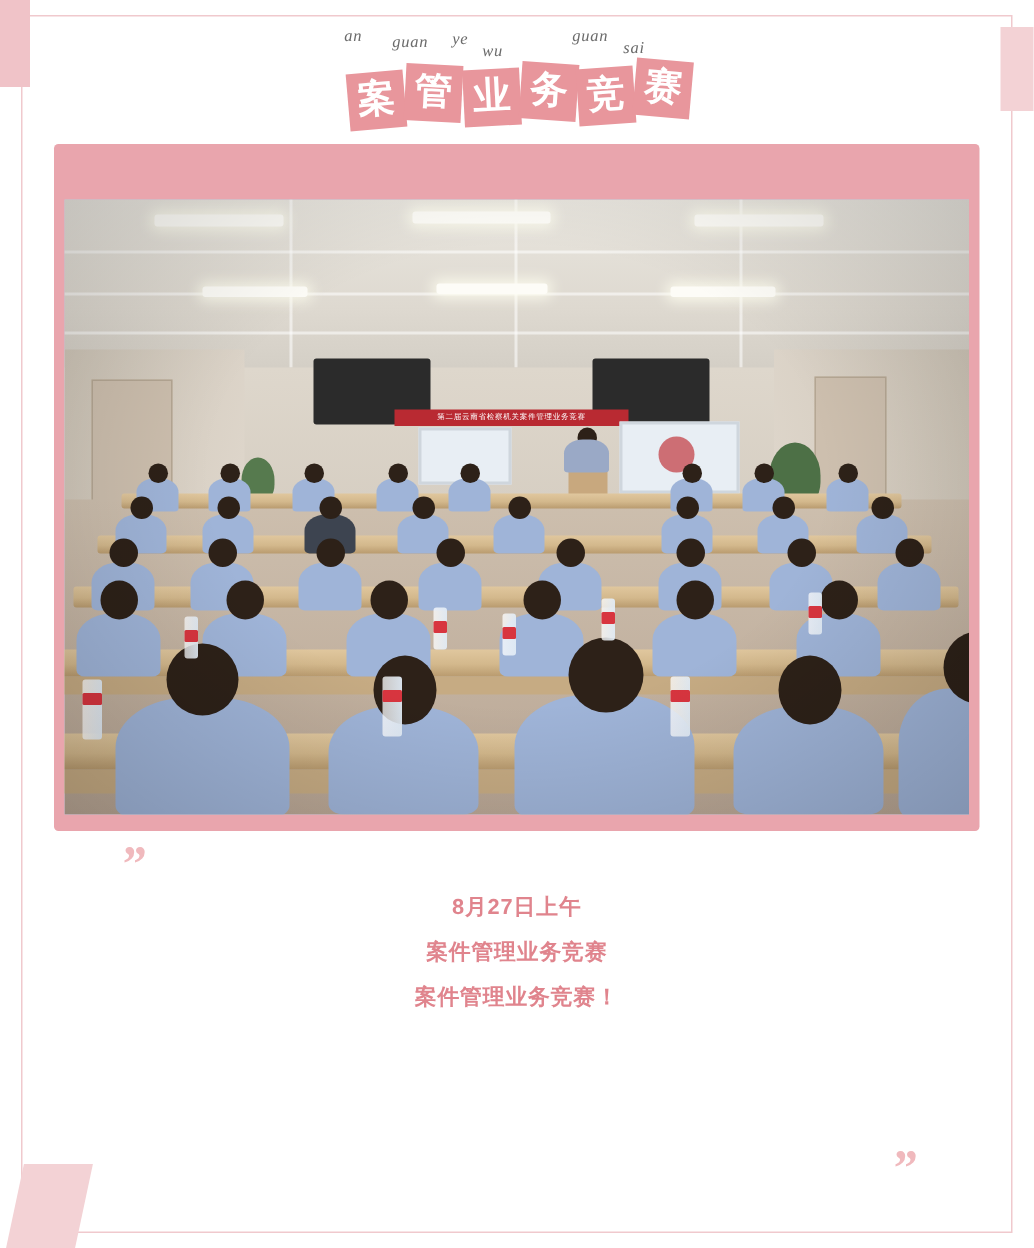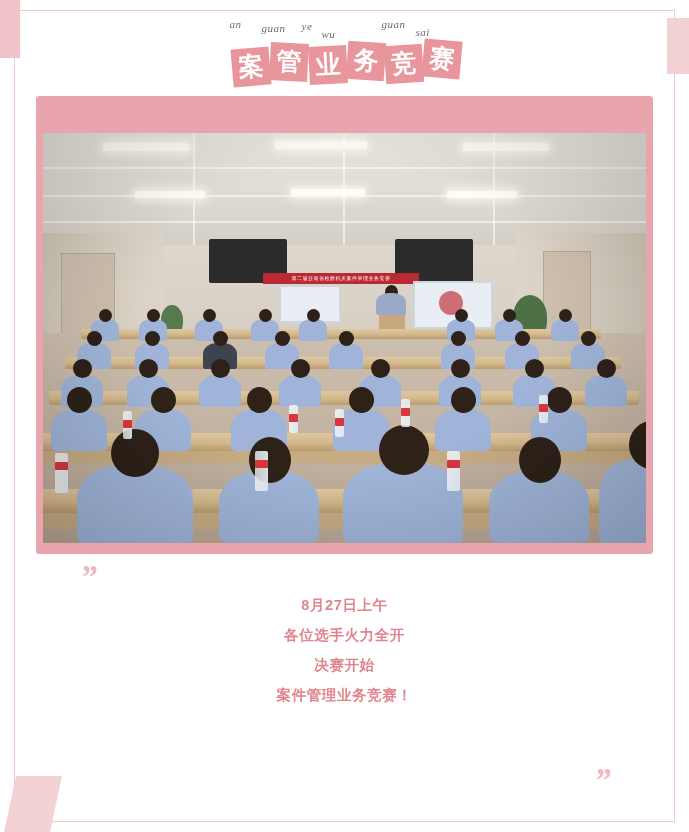--- a/index.html
+++ b/index.html
@@ -396,16 +396,15 @@
 
     <div class="ph-vignette"></div>
   </div>
 </div>
 
 <div class="quote quote-open">”</div>
 <div class="quote quote-close">”</div>
 
 <div class="caption">
   <div class="caption-line">8月27日上午</div>
-  <div class="caption-line">各位选手火力全开</div>
-  <div class="caption-line">决赛开始</div>
+  <div class="caption-line">案件管理业务竞赛</div>
   <div class="caption-line">案件管理业务竞赛！</div>
 </div>
 
 </body></html>

